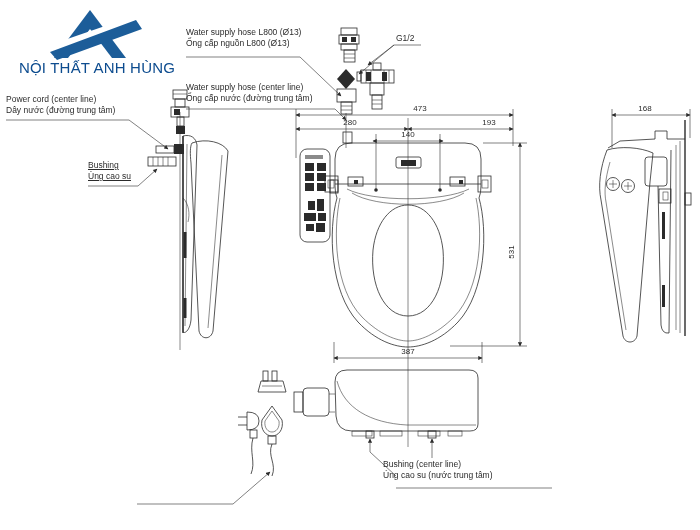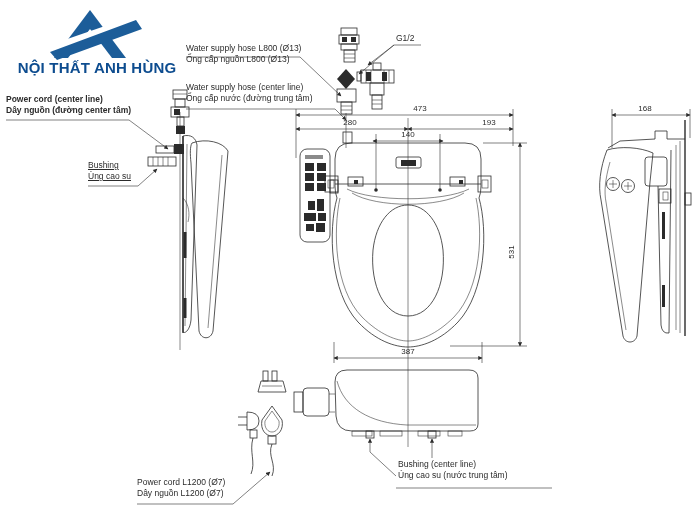--- a/index.html
+++ b/index.html
@@ -16,21 +16,21 @@
   .thin{stroke:var(--line);fill:none;stroke-width:.55;}
   .dim{stroke:var(--line);fill:none;stroke-width:.6;}
   .fillb{fill:var(--line);stroke:none;}
   text.dtxt{font-family:"Liberation Sans",sans-serif;font-size:8px;fill:var(--line);}
   
   .label{position:absolute;font-size:8.5px;line-height:11px;white-space:nowrap;color:var(--line);}
   
   .logo{position:absolute;left:2px;top:2px;width:195px;height:84px;}
   .logo-mark{position:absolute;left:0;top:0;}
   .logo-text{position:absolute;left:0;top:57px;width:190px;text-align:center;
-             font-weight:bold;font-size:15px;letter-spacing:.2px;color:var(--logo-text);}
+             font-weight:normal;font-size:15px;letter-spacing:.2px;color:var(--logo-text);}
 </style>
 </head>
 <body>
 
 <div class="screen">
 
   <div class="logo">
     <svg class="logo-mark" width="190" height="58" viewBox="0 0 190 58">
       <path d="M52,56 L88,8 L124,56 Z" fill="var(--logo-blue)"></path>
       <path d="M66,56 L88,27 L110,56 Z" fill="#fff"></path>
@@ -290,47 +290,43 @@
       <line class="dim" x1="88" y1="186" x2="138" y2="186"></line>
       <line class="dim" x1="138" y1="186" x2="157" y2="169" marker-end="url(#ae)"></line>
       <line class="dim" x1="137" y1="504" x2="233" y2="504"></line>
       <line class="dim" x1="233" y1="504" x2="270" y2="472" marker-end="url(#ae)"></line>
       <line class="dim" x1="396" y1="488" x2="552" y2="488"></line>
       <polyline class="dim" points="396,476 370,452 370,439" marker-end="url(#ae)"></polyline>
       <line class="dim" x1="432" y1="458" x2="432" y2="439" marker-end="url(#ae)"></line>
     </g>
   </svg>
 
-  <div class="label" style="left:186px;top:43px;">
+  <div class="label" style="left:186px;top:27px;">
     <div>Water supply hose L800 (Ø13)</div>
     <div>Ống cấp nguồn L800 (Ø13)</div>
   </div>
 
   <div class="label" style="left:396px;top:33px;">
     <div>G1/2</div>
   </div>
 
   <div class="label" style="left:186px;top:82px;">
     <div>Water supply hose (center line)</div>
     <div>Ống cấp nước (đường trung tâm)</div>
   </div>
 
-  <div class="label" style="left:6px;top:94px;font-weight:bold;">
+  <div class="label" style="left:6px;top:94px;">
     <div>Power cord (center line)</div>
-    <div>Dây nguồn (đường center tâm)</div>
+    <div>Dây nước (đường trung tâm)</div>
   </div>
 
   <div class="label" style="left:88px;top:160px;text-decoration:underline;">
     <div>Bushing</div>
     <div>Ùng cao su</div>
   </div>
 
-  <div class="label" style="left:137px;top:477px;">
-    <div>Power cord L1200 (Ø7)</div>
-    <div>Dây nguồn L1200 (Ø7)</div>
-  </div>
-
-  <div class="label" style="left:398px;top:459px;">
+
+  <div class="label" style="left:383px;top:459px;">
     <div>Bushing (center line)</div>
     <div>Úng cao su (nước trung tâm)</div>
   </div>
 
 </div>
 
 </body></html>

